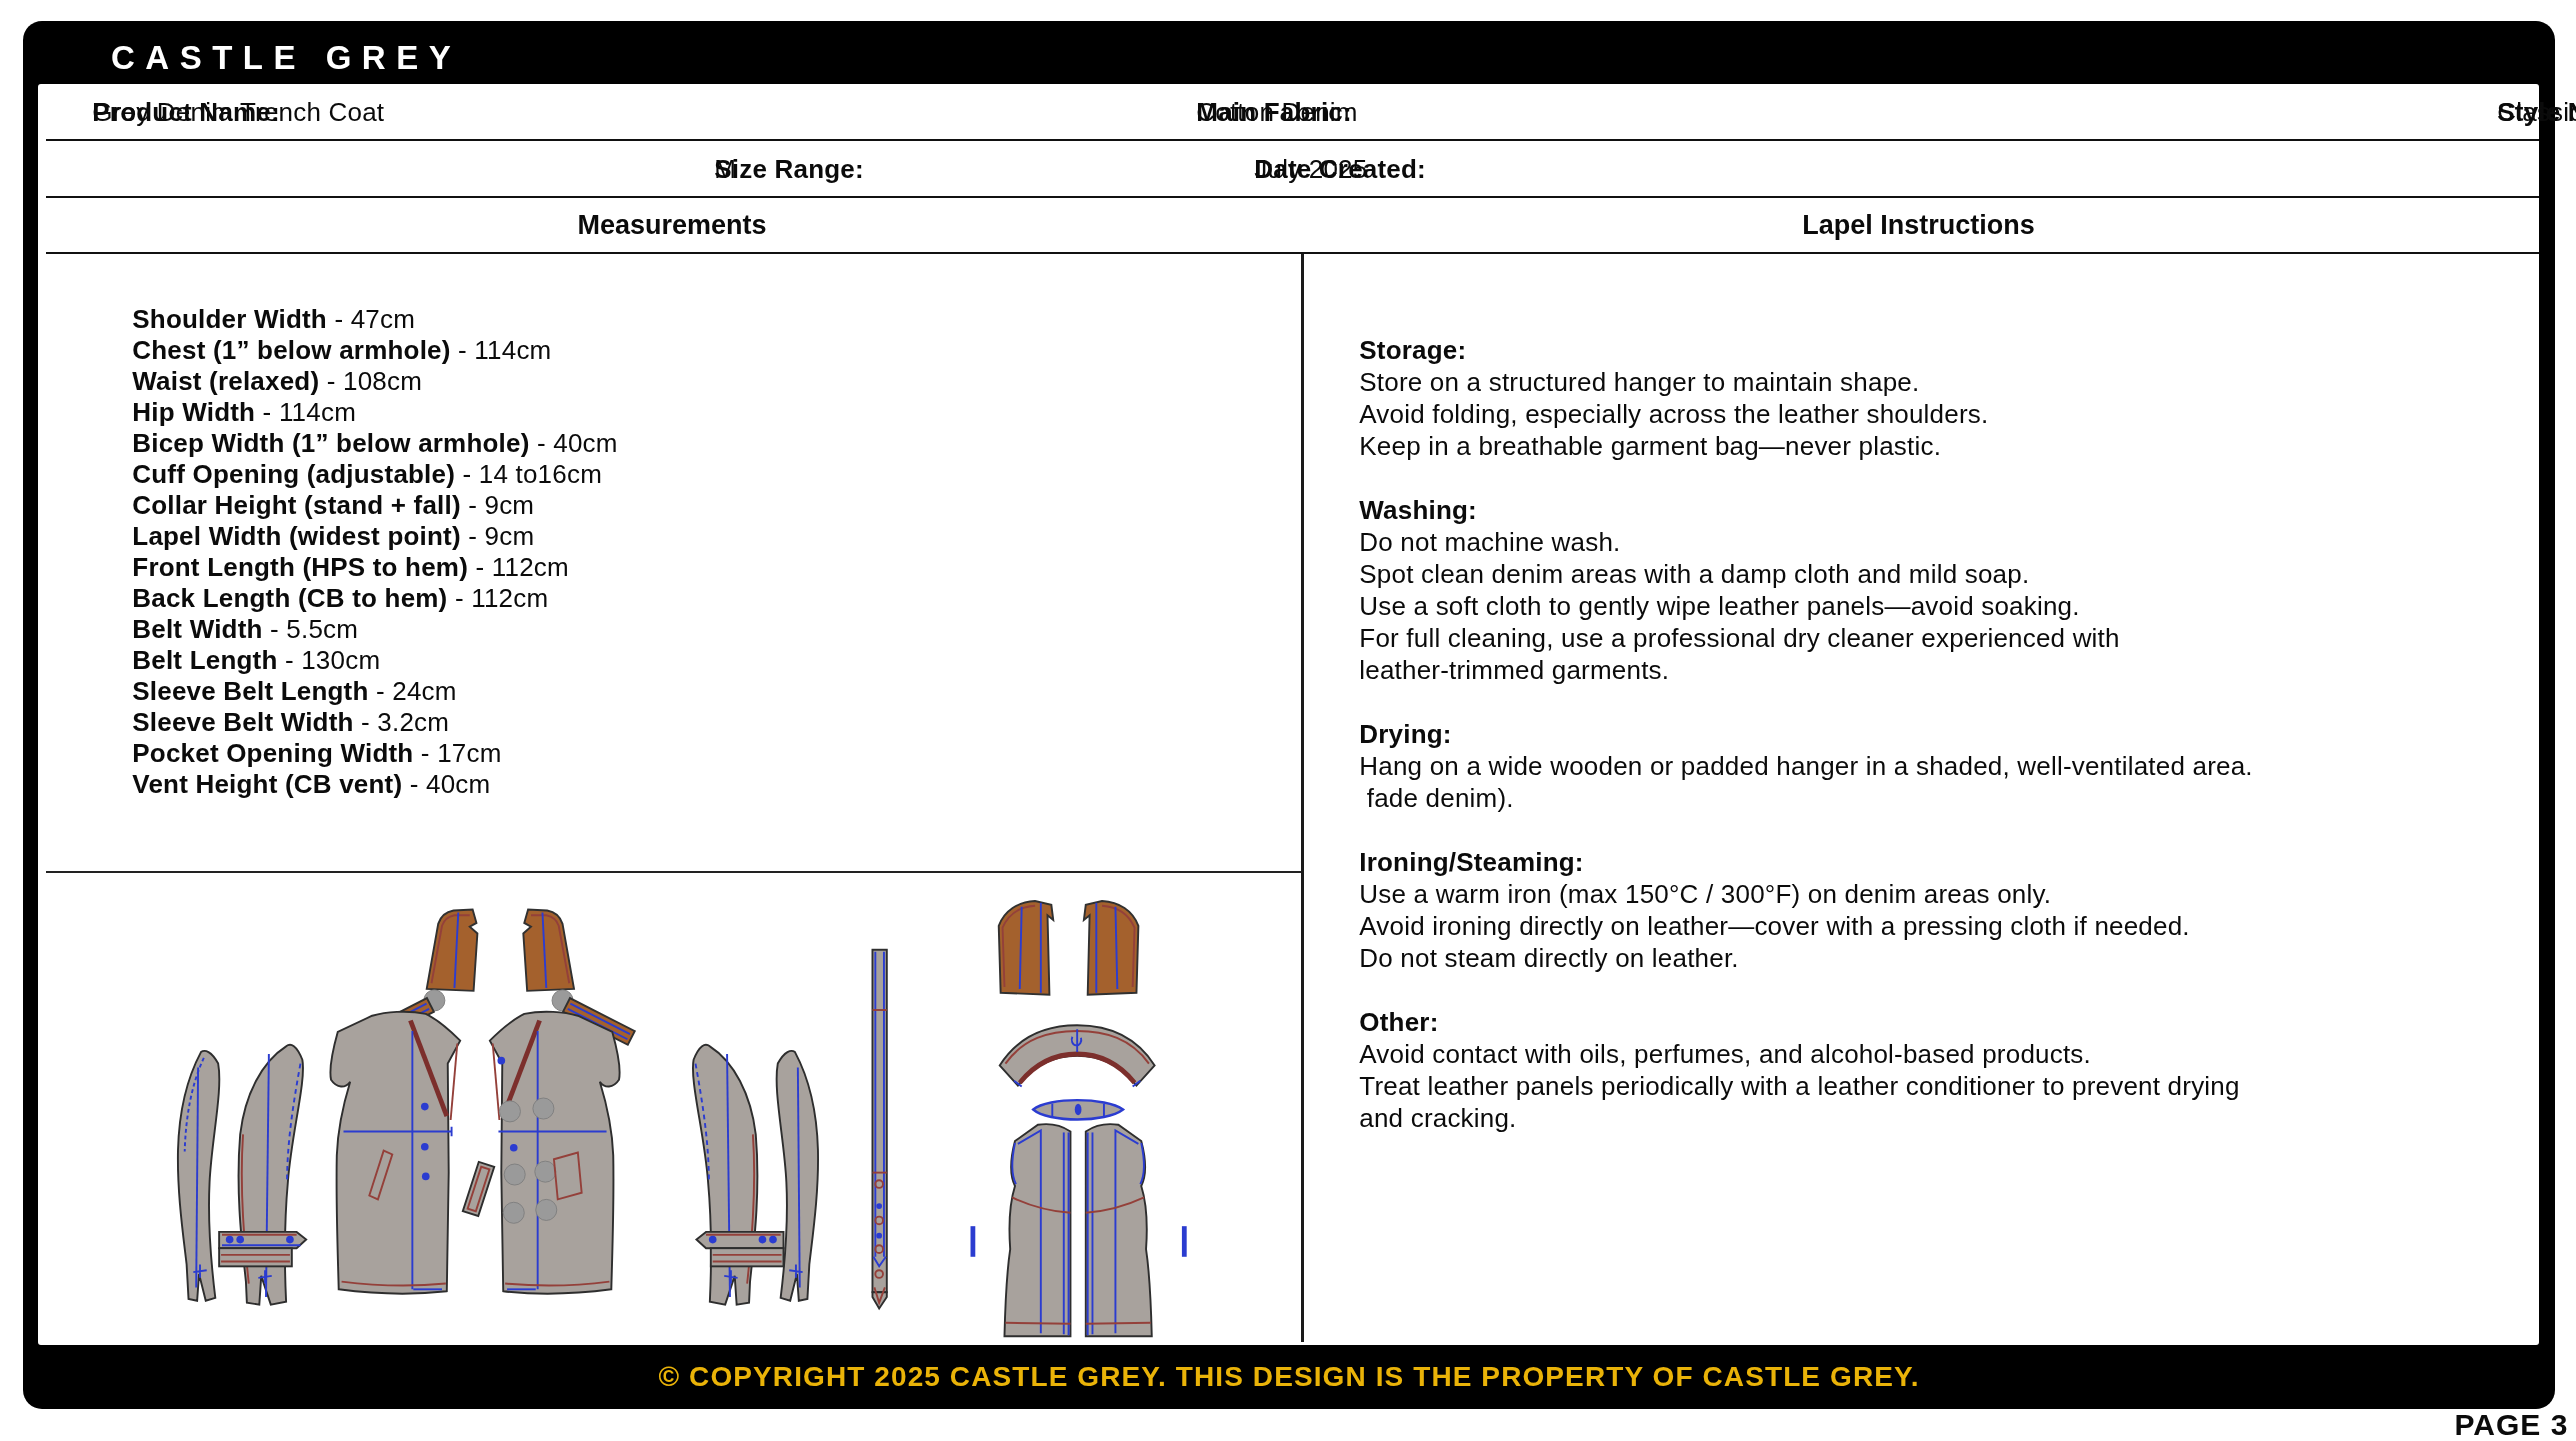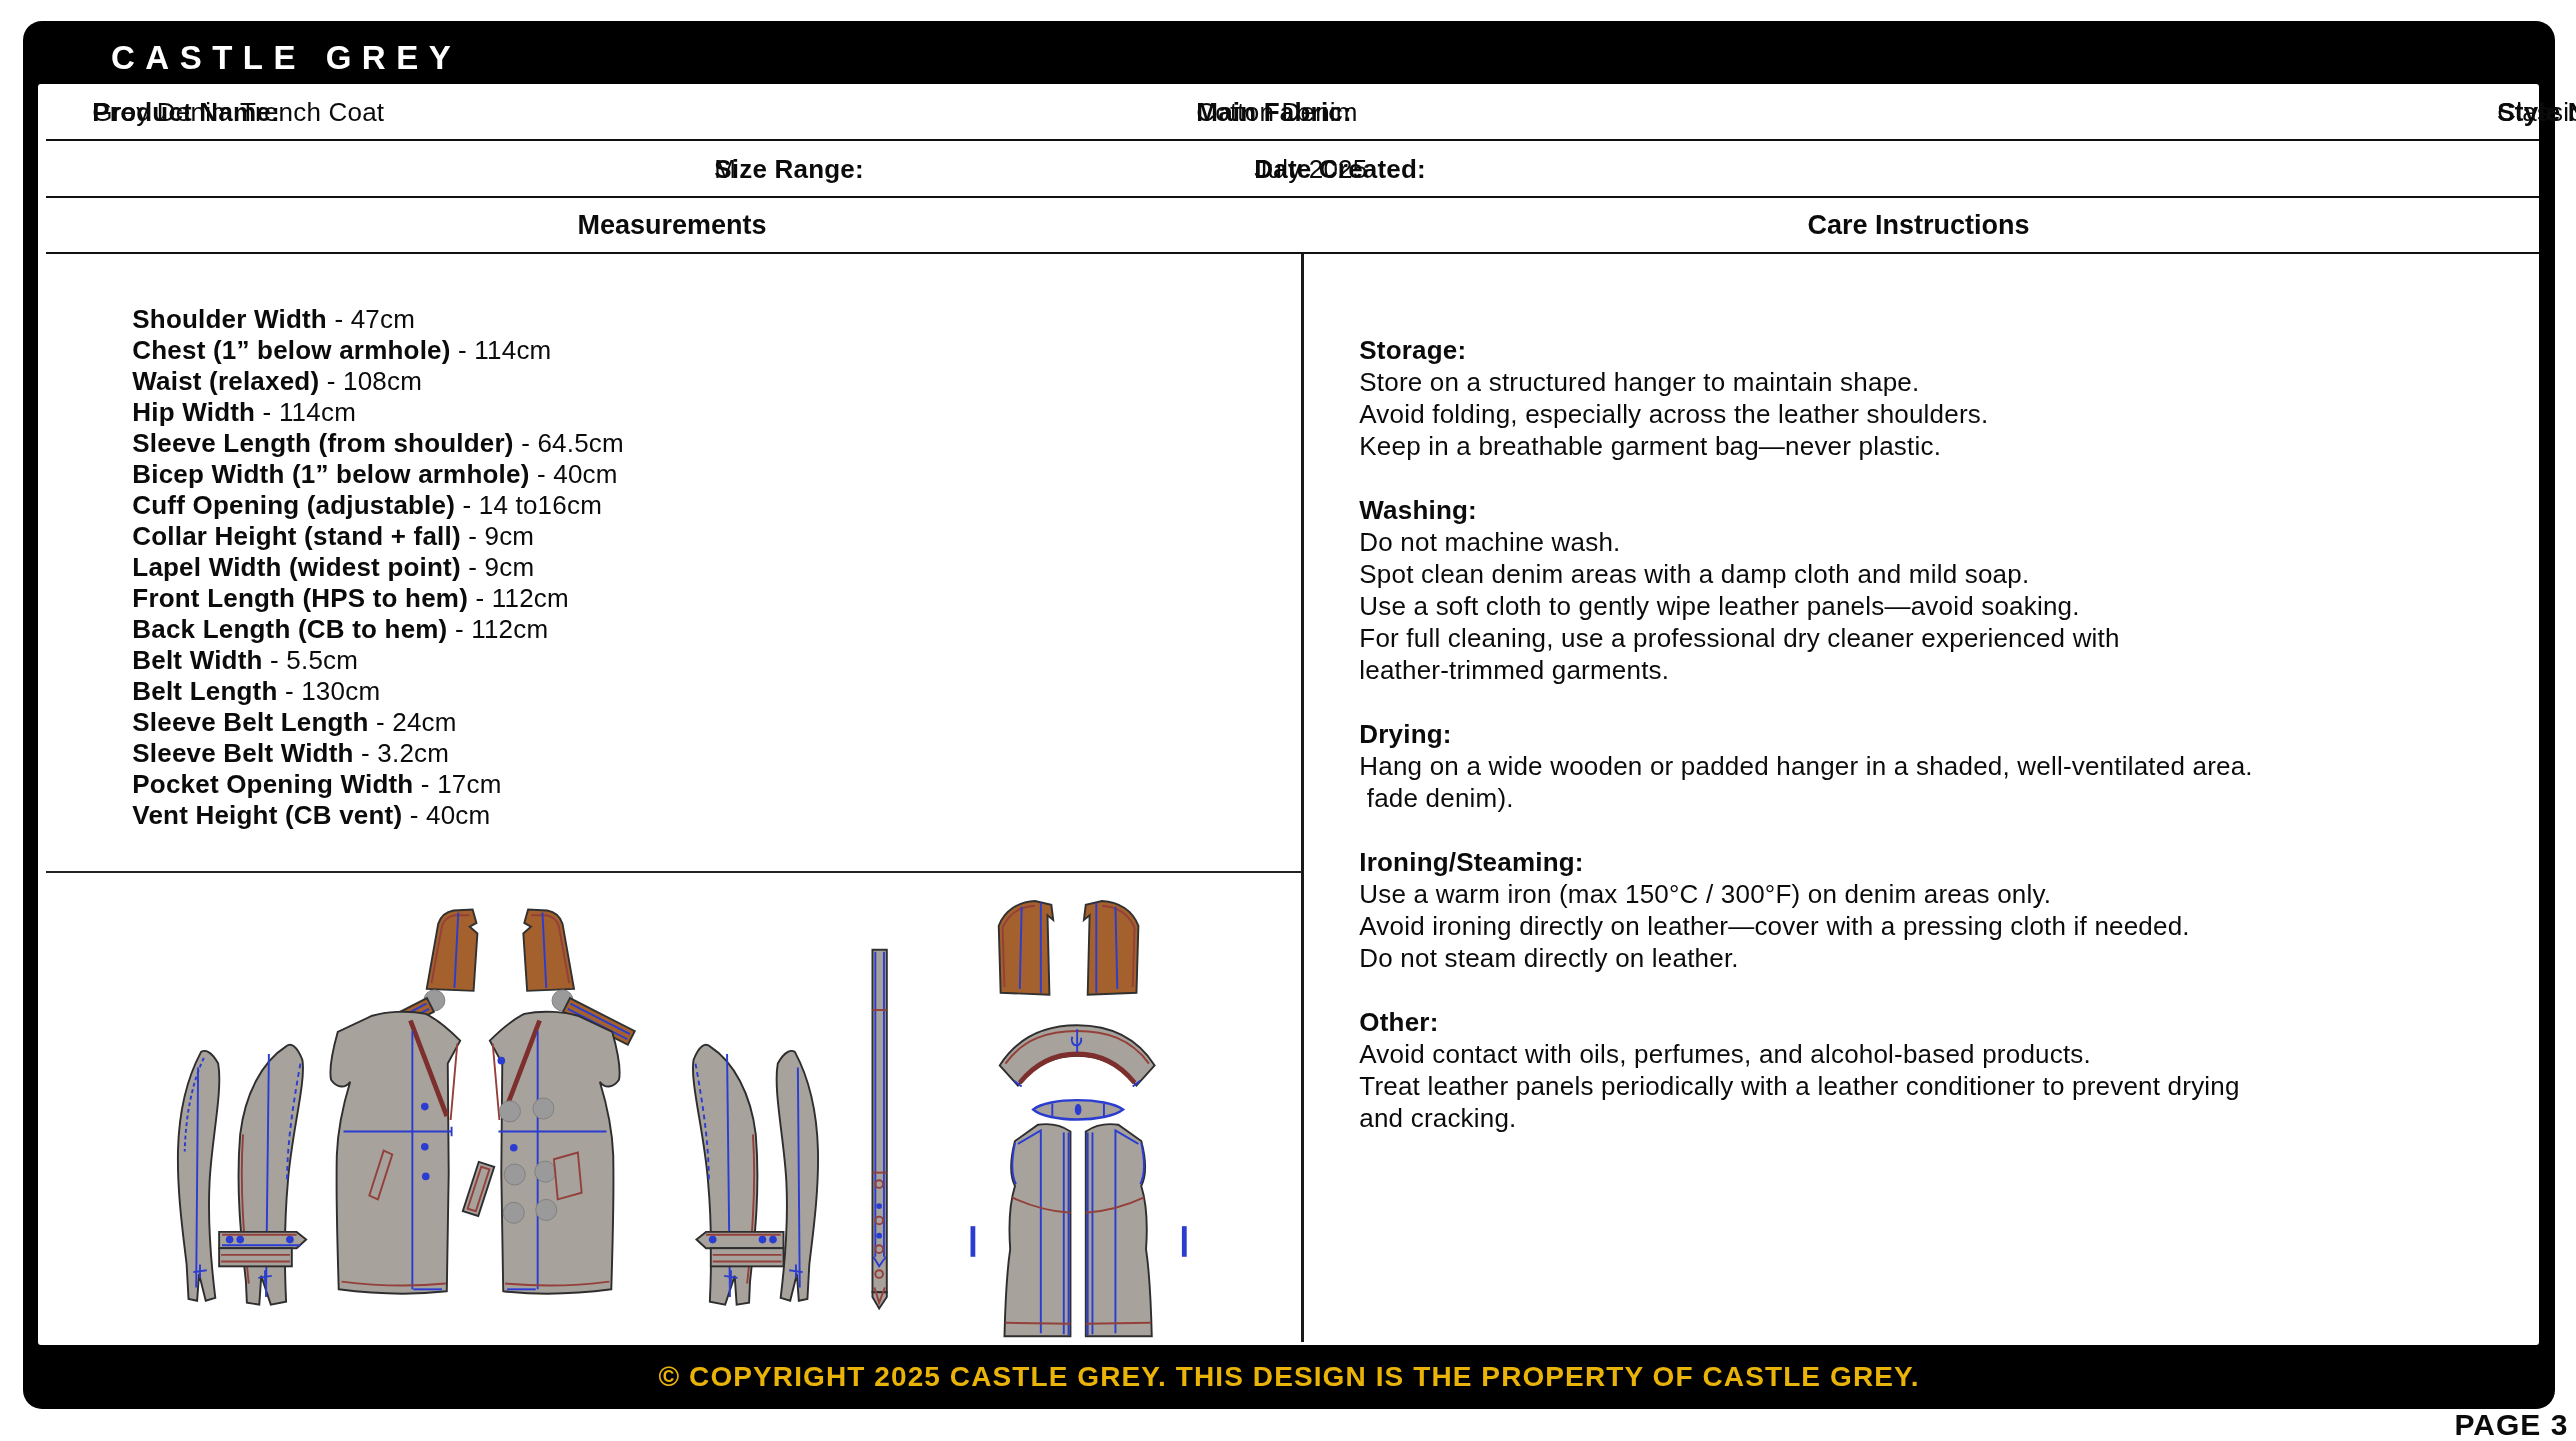--- a/index.html
+++ b/index.html
@@ -83,32 +83,31 @@
             <span>M</span>
           </span>
         <span style="left:1208px">
             <span class="lbl">Date Created:</span> 
             <span>July 2025</span>
           </span>
       </div>
 
       <div class="row3">
         <div>Measurements</div>
-        <div>Care Instructions</div>
+        <div>Lapel Instructions</div>
       </div>
 
       <div class="main">
         <div class="vdivider"></div>
 
         <div class="measure-block">
             <div class="m-row"><span class="mlabel">Shoulder Width</span><span class="msep"> - </span><span>47cm</span></div>
             <div class="m-row"><span class="mlabel">Chest (1” below armhole)</span><span class="msep"> - </span><span>114cm</span></div>
             <div class="m-row"><span class="mlabel">Waist (relaxed)</span><span class="msep"> - </span><span>108cm</span></div>
             <div class="m-row"><span class="mlabel">Hip Width</span><span class="msep"> - </span><span>114cm</span></div>
-            <div class="m-row"><span class="mlabel">Sleeve Length (from shoulder)</span><span class="msep"> - </span><span>64.5cm</span></div>
             <div class="m-row"><span class="mlabel">Bicep Width (1” below armhole)</span><span class="msep"> - </span><span>40cm</span></div>
             <div class="m-row"><span class="mlabel">Cuff Opening (adjustable)</span><span class="msep"> - </span><span>14 to16cm</span></div>
             <div class="m-row"><span class="mlabel">Collar Height (stand + fall)</span><span class="msep"> - </span><span>9cm</span></div>
             <div class="m-row"><span class="mlabel">Lapel Width (widest point)</span><span class="msep"> - </span><span>9cm</span></div>
             <div class="m-row"><span class="mlabel">Front Length (HPS to hem)</span><span class="msep"> - </span><span>112cm</span></div>
             <div class="m-row"><span class="mlabel">Back Length (CB to hem)</span><span class="msep"> - </span><span>112cm</span></div>
             <div class="m-row"><span class="mlabel">Belt Width</span><span class="msep"> - </span><span>5.5cm</span></div>
             <div class="m-row"><span class="mlabel">Belt Length</span><span class="msep"> - </span><span>130cm</span></div>
             <div class="m-row"><span class="mlabel">Sleeve Belt Length</span><span class="msep"> - </span><span>24cm</span></div>
             <div class="m-row"><span class="mlabel">Sleeve Belt Width</span><span class="msep"> - </span><span>3.2cm</span></div>

